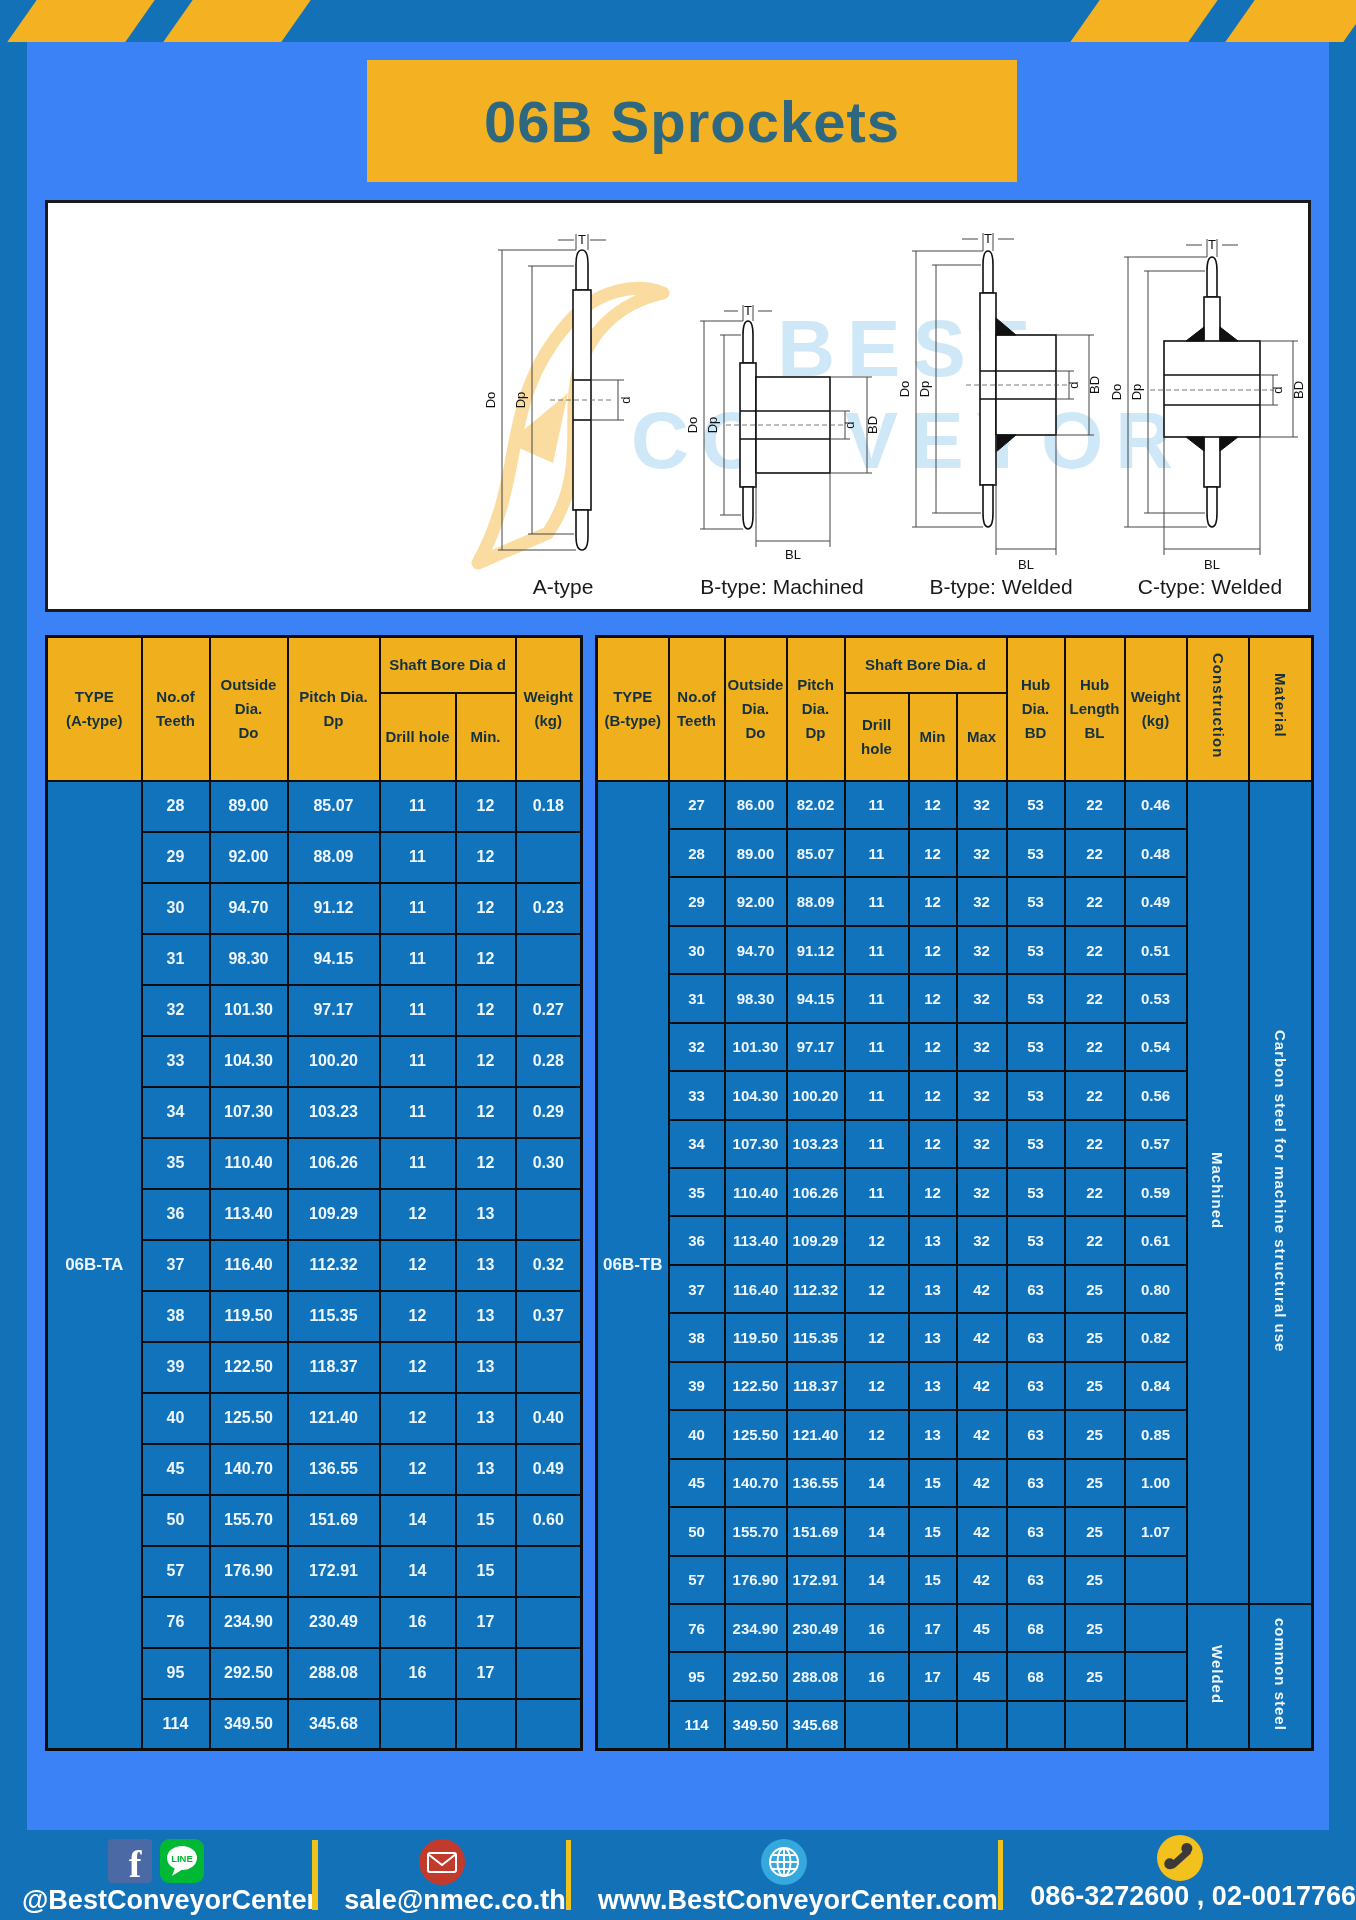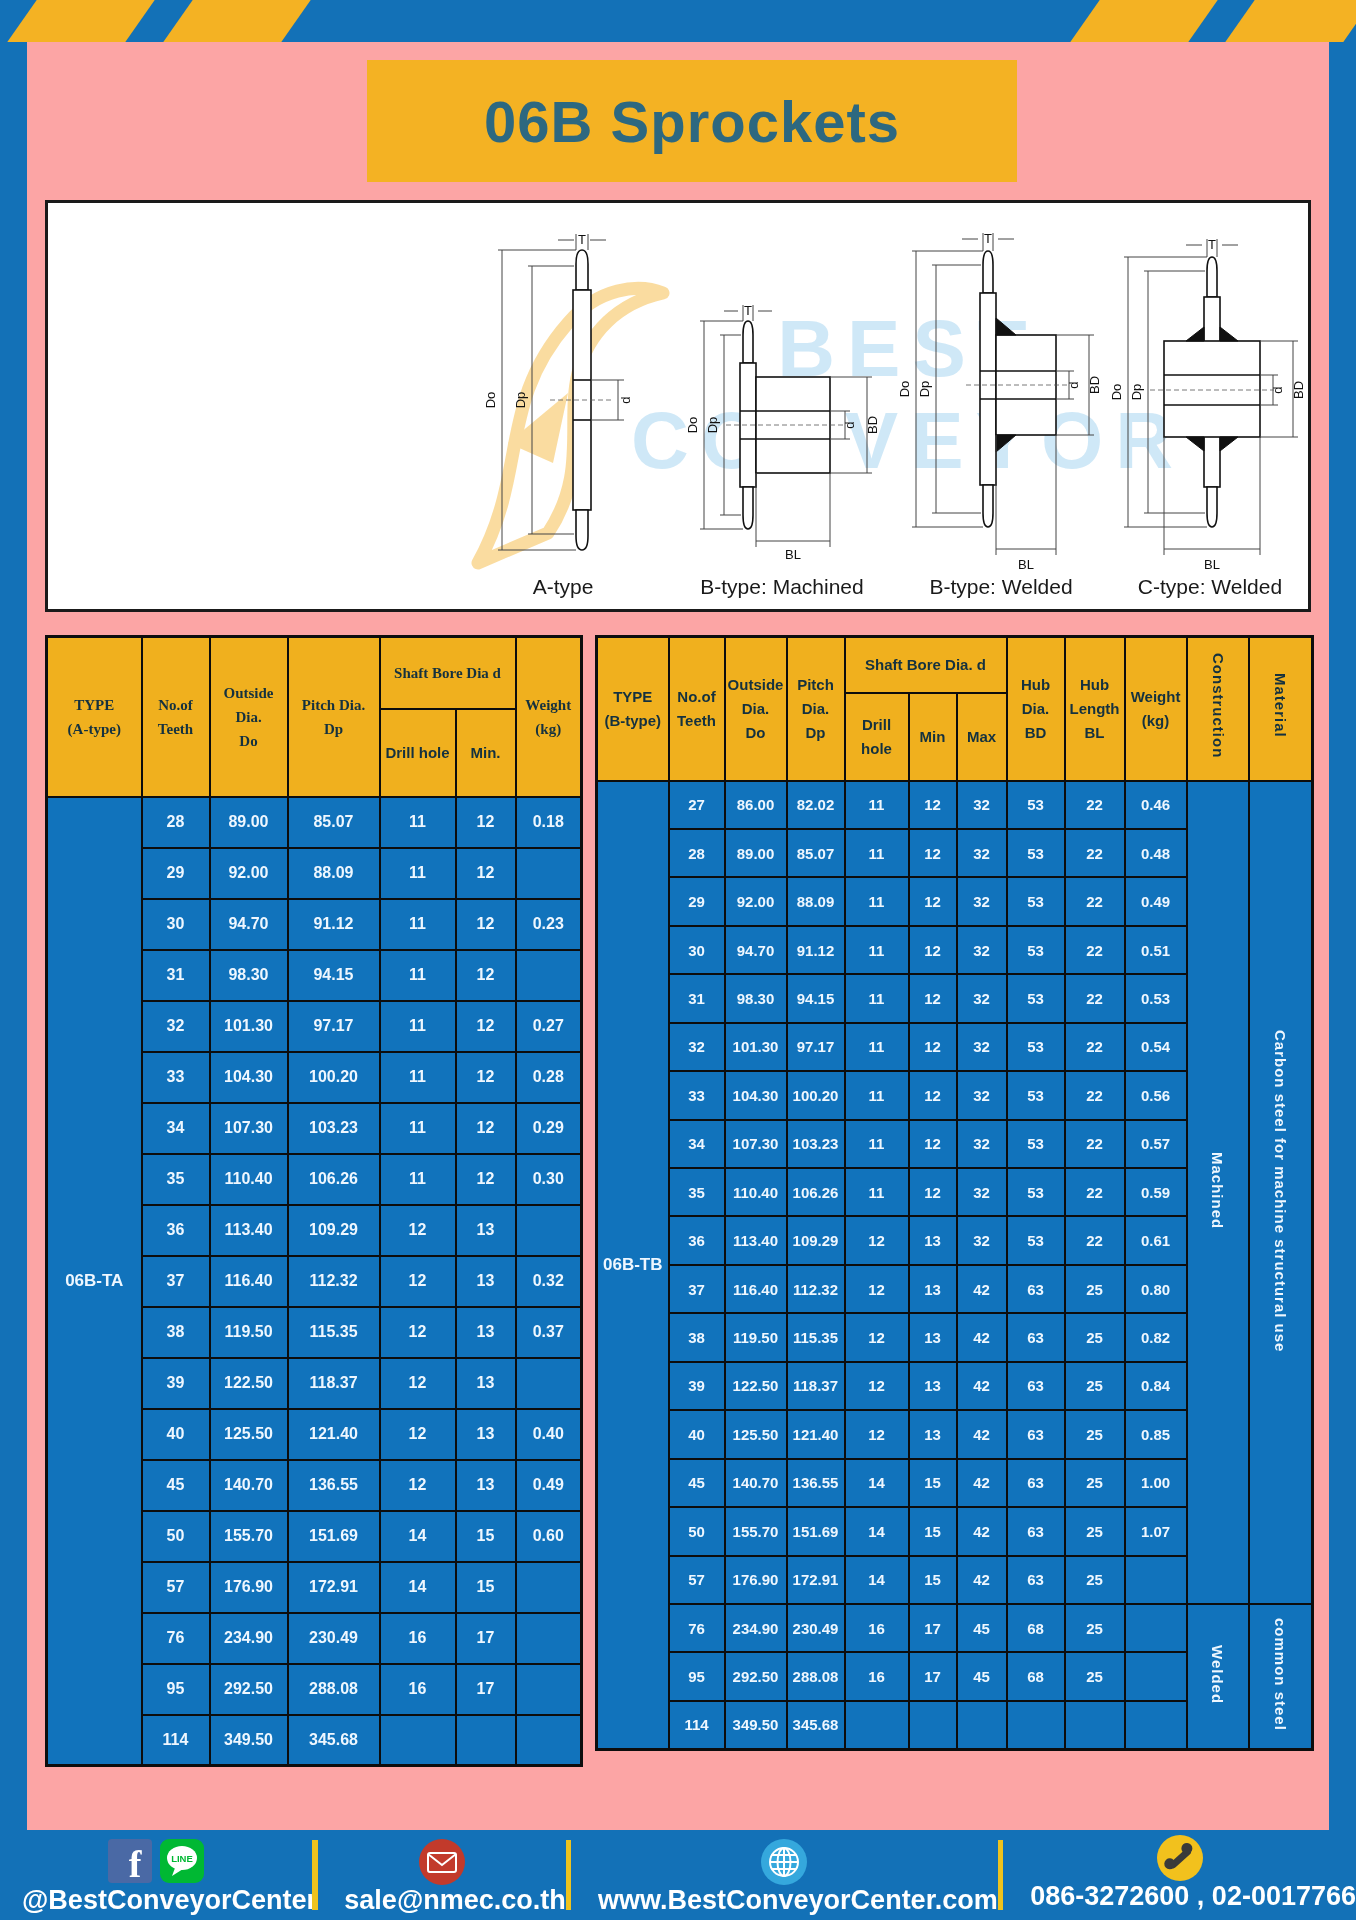--- a/index.html
+++ b/index.html
@@ -6,21 +6,21 @@
   body{
     width:1356px;height:1920px;position:relative;
     background:#1371b7;
     font-family:"Liberation Sans", sans-serif;
     overflow:hidden;
   }
   
   .top-band{position:absolute;top:0;left:0;width:1356px;height:42px;background:#1371b7;overflow:hidden;}
   .stripe{position:absolute;top:0;width:118px;height:42px;background:#f4b223;transform:skewX(-35deg);}
   
-  .page{position:absolute;left:27px;top:42px;width:1302px;height:1788px;background:#fca5a5;}
+  .page{position:absolute;left:27px;top:42px;width:1302px;height:1788px;background:#3b82f6;}
   
   .title-banner{
     position:absolute;left:340px;top:18px;width:650px;height:122px;
     background:#f4b223;display:flex;align-items:center;justify-content:center;
   }
   .title-banner h1{
     margin:0;font-size:58px;font-weight:bold;color:#2d6880;letter-spacing:1px;
   }
   
   .diagram-panel{
@@ -52,21 +52,21 @@
   #tableB{left:568px;width:716px;}
   .spec-table th,.spec-table td{
     border:2px solid #0d0d0d;text-align:center;vertical-align:middle;
     overflow:hidden;padding:0 2px;box-sizing:border-box;
   }
   .spec-table{border:3px solid #0d0d0d;}
   .spec-table th{
     background:#f0b01e;color:#14313f;font-weight:bold;font-size:15px;white-space:pre-line;line-height:1.6;
   }
   .spec-table td{color:#eef7ff;font-size:16px;font-weight:bold;background:#1173bc;}
-  #tableA thead tr.hr1 th{height:72px;font-family:Liberation Serif, serif;}
+  #tableA thead tr.hr1 th{height:56px;}
   #tableA thead tr.hr2 th{height:88px;}
   #tableB thead tr.hr1 th{height:56px;}
   #tableB thead tr.hr2 th{height:88px;}
   #tableA tbody td{height:51px;}
   #tableB tbody td{height:48.45px;font-size:15px;}
   .type-cell{font-size:17px !important;}
   .vert{writing-mode:vertical-rl;text-orientation:mixed;display:inline-block;max-height:100%;letter-spacing:1px;}
   th .vert{font-size:15px;}
   td .vert{font-size:15px;font-weight:bold;}
   

